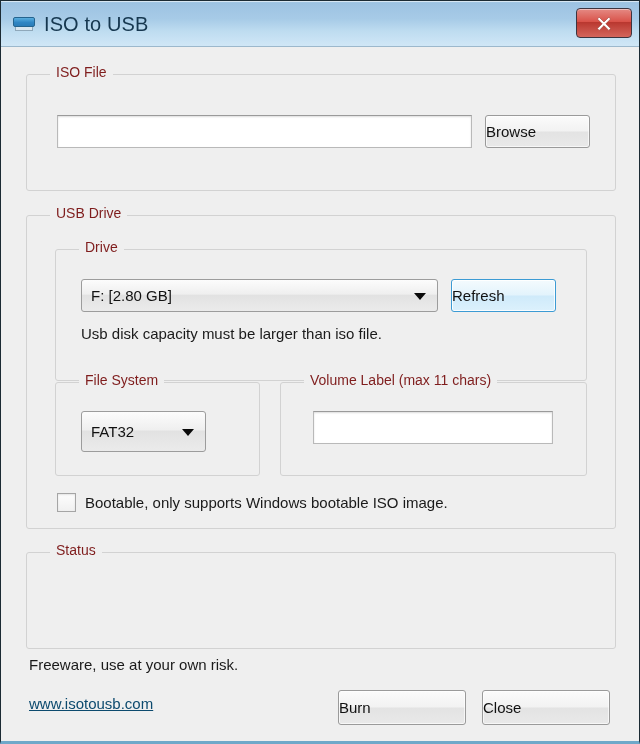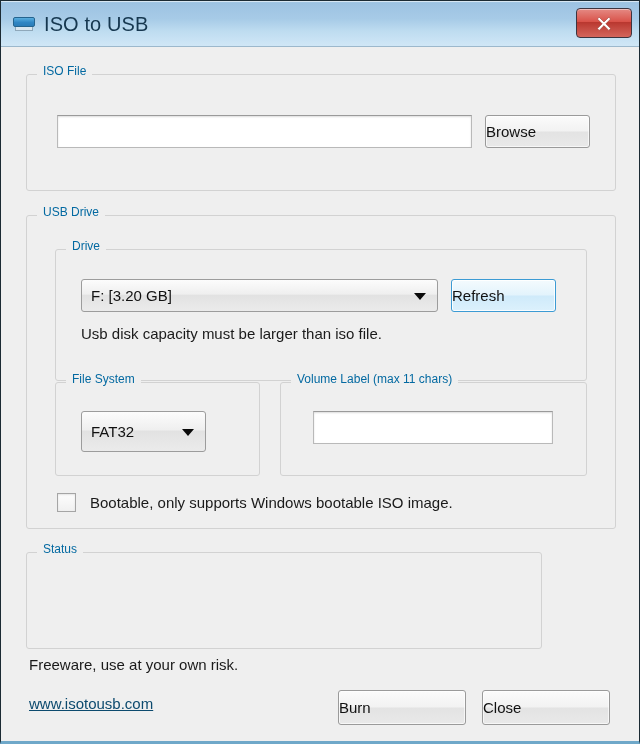--- a/index.html
+++ b/index.html
@@ -117,25 +117,25 @@
   .group {
     position: absolute;
     border: 1px solid #d2d2d2;
     border-radius: 3px;
     background: transparent;
     box-sizing: border-box;
   }
   .group > .legend {
     position: absolute;
     top: -11px;
-    left: 10px;
+    left: 23px;
     padding: 0 6px;
     background: #efefef;
-    font-size: 12px;
-    color: #0369a1;
+    font-size: 14px;
+    color: #7f1d1d;
     white-space: nowrap;
   }
 
   
   .textbox {
     position: absolute;
     background: #ffffff;
     border: 1px solid #b9b9b9;
     border-top-color: #9a9a9a;
     box-sizing: border-box;
@@ -199,21 +199,21 @@
     position: absolute;
     font-size: 15px;
     color: #1a1a1a;
     white-space: nowrap;
   }
 
   .checkrow {
     position: absolute;
     display: flex;
     align-items: center;
-    gap: 14px;
+    gap: 9px;
     cursor: pointer;
     user-select: none;
   }
   .checkbox {
     width: 19px;
     height: 19px;
     box-sizing: border-box;
     border: 1px solid #a5a5a5;
     background: linear-gradient(to bottom, #fdfdfd 0%, #f0f0f0 100%);
     box-shadow: inset 0 1px 2px rgba(0,0,0,0.10);
@@ -266,21 +266,21 @@
       </div>
     </div>
 
     <div class="group" style="left:25px; top:168px; width:590px; height:314px;">
       <span class="legend">USB Drive</span>
 
       <div class="group" style="left:28px; top:33px; width:532px; height:132px;">
         <span class="legend" style="background:#efefef;">Drive</span>
 
         <div class="combo" style="left:25px; top:29px; width:357px; height:33px;">
-          <span>F: [3.20 GB]</span>
+          <span>F: [2.80 GB]</span>
           <span class="caret"></span>
         </div>
 
         <div class="button focused" style="left:395px; top:29px; width:105px; height:33px;">
           <span>Refresh</span>
         </div>
 
         <span class="statictext" style="left:25px; top:75px;">Usb disk capacity must be larger than iso file.</span>
       </div>
 
@@ -298,21 +298,21 @@
 
         <div class="textbox" style="left:32px; top:28px; width:240px; height:33px;" title=""></div>
       </div>
 
       <div class="checkrow" style="left:30px; top:277px;">
         <span class="checkbox"></span>
         <span class="label">Bootable, only supports Windows bootable ISO image.</span>
       </div>
     </div>
 
-    <div class="group" style="left:25px; top:505px; width:516px; height:97px;">
+    <div class="group" style="left:25px; top:505px; width:590px; height:97px;">
       <span class="legend">Status</span>
       <span class="statictext" style="left:14px; top:14px; font-size:14px;"></span>
     </div>
 
     <span class="statictext" style="left:28px; top:609px;">Freeware, use at your own risk.</span>
 
     <span class="link" style="left:28px; top:648px;">www.isotousb.com</span>
 
     <div class="button" style="left:337px; top:643px; width:128px; height:35px;">
       <span>Burn</span>

